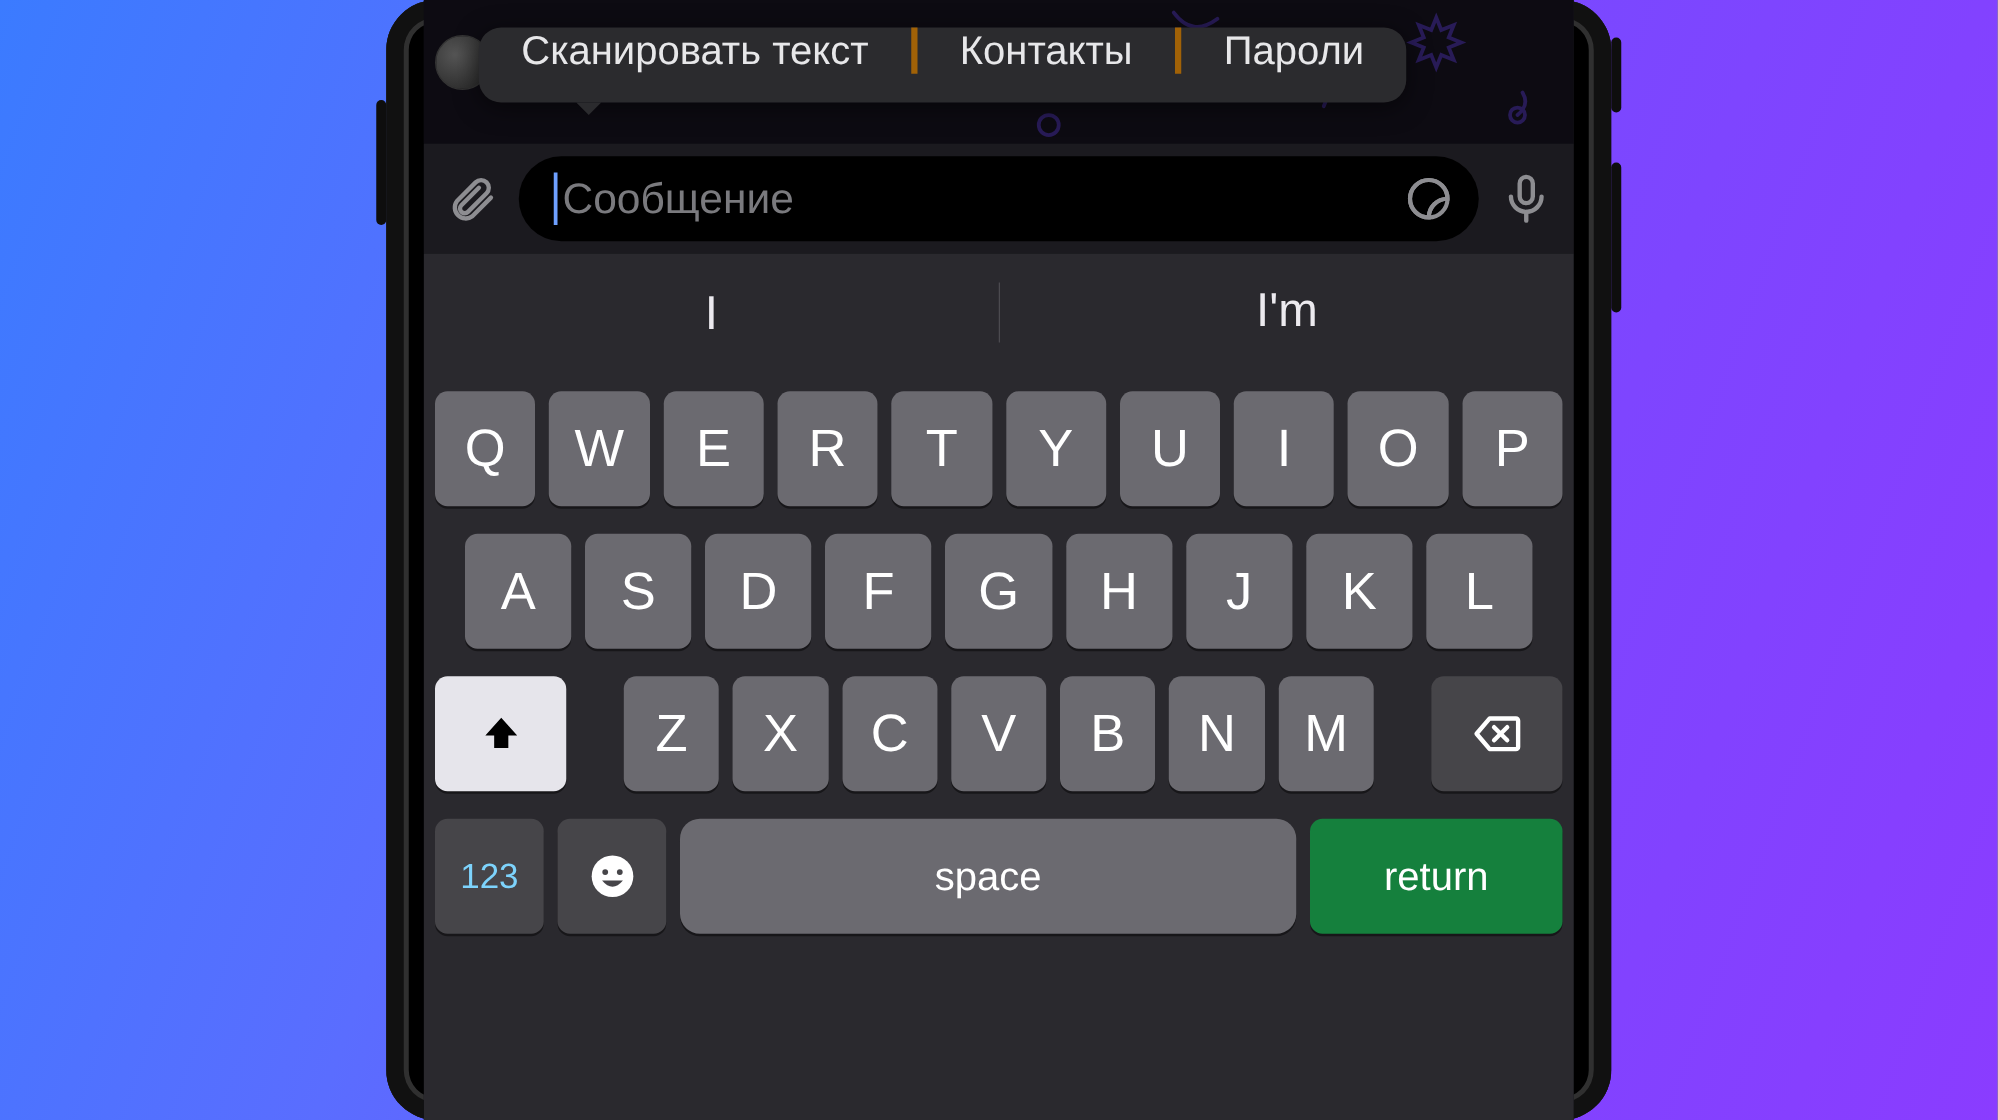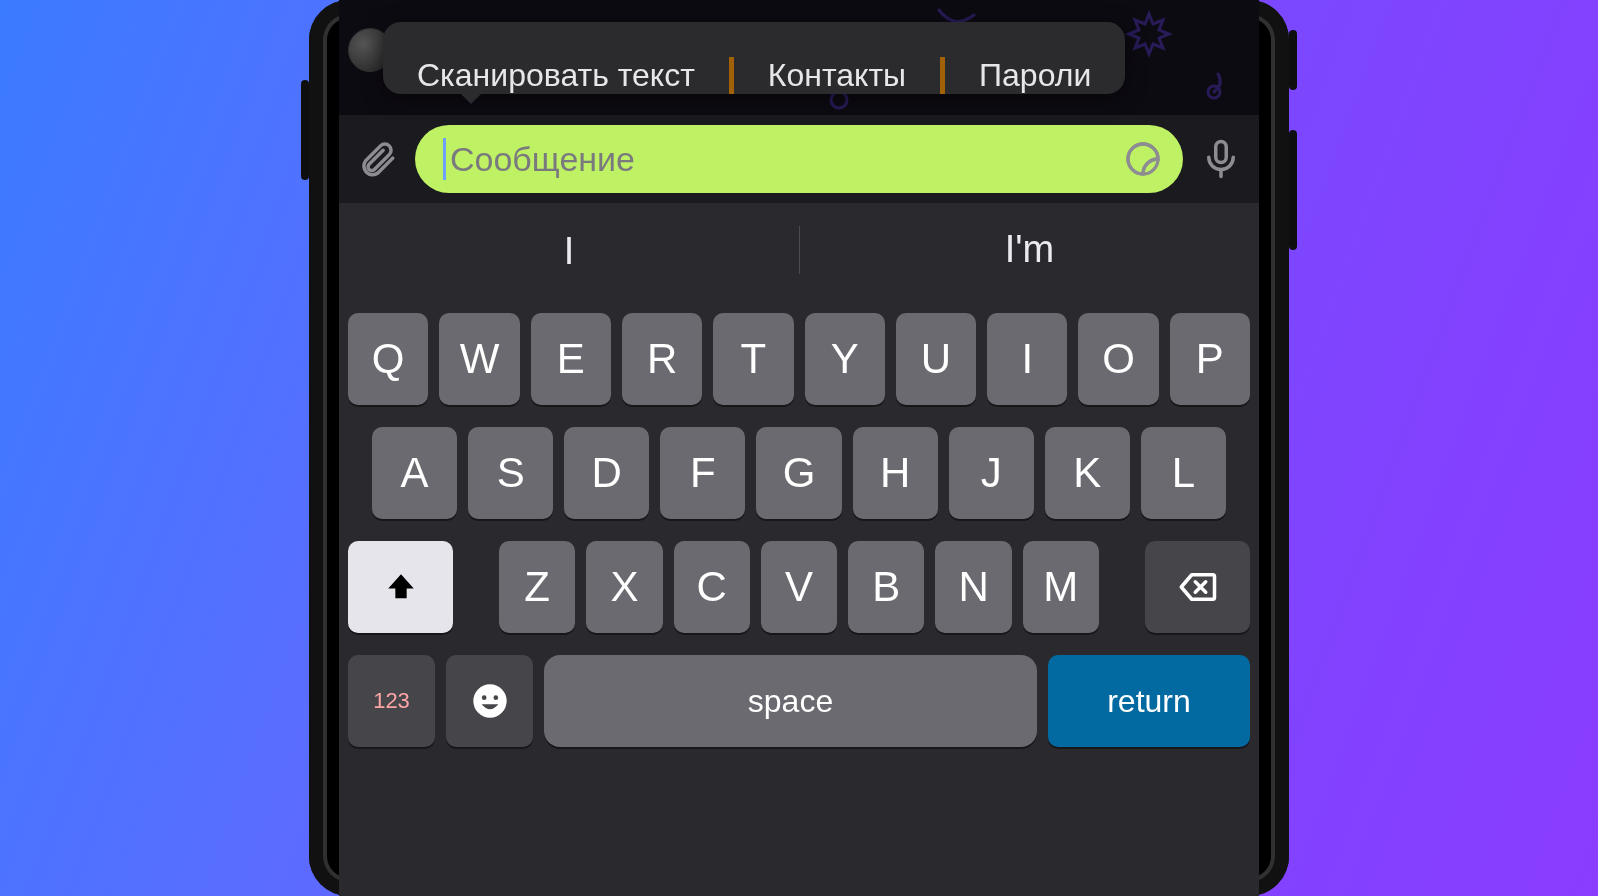--- a/index.html
+++ b/index.html
@@ -49,25 +49,25 @@
     left: 9px; top: 28px;
     width: 44px; height: 44px;
     border-radius: 50%;
     background: radial-gradient(circle at 35% 35%, #555, #222);
     border: 1px solid #333;
   }
   
   .popover {
     position: absolute;
     left: 44px; top: 22px;
-    height: 72px;
+    height: 60px;
     background: #2b2b2e;
     border-radius: 18px;
     display: flex;
-    align-items: flex-end;
+    align-items: flex-start;
     box-shadow: 0 4px 20px rgba(0,0,0,0.5);
     z-index: 10;
   }
   .popover::after {
     content: '';
     position: absolute;
     left: 78px;
     bottom: -10px;
     border: 10px solid transparent;
     border-top-color: #2b2b2e;
@@ -102,21 +102,21 @@
     color: #8d8d91;
     display: flex;
     align-items: center;
     justify-content: center;
     width: 48px; height: 48px;
     cursor: pointer;
   }
   .input-pill {
     flex: 1;
     height: 68px;
-    background: #bef264;
+    background: #000000;
     border-radius: 34px;
     display: flex;
     align-items: center;
     padding: 0 20px 0 28px;
     position: relative;
   }
   .caret {
     width: 3px;
     height: 42px;
     background: #6ea0ff;
@@ -197,39 +197,39 @@
   .key.del {
     background: #464549;
     flex: 0 0 105px;
   }
   .krow.r3 {
     padding: 0 24px;
   }
   .r4spacer { flex: 0 0 24px; }
   .key.numeric {
     flex: 0 0 87px;
-    font-size: 22px;
-    color: #fca5a5;
+    font-size: 28px;
+    color: #7dd3fc;
     background: #464549;
   }
   .key.emoji {
     flex: 0 0 87px;
     background: #464549;
     font-size: 38px;
   }
   .key.space {
     flex: 1;
     background: #6b6a70;
     font-size: 32px;
     text-transform: lowercase;
     border-radius: 16px;
   }
   .key.return {
     flex: 0 0 202px;
-    background: #0369a1;
+    background: #15803d;
     font-size: 32px;
     text-transform: lowercase;
   }
 </style>
 </head>
 <body>
 
 <div class="phone-frame">
   <div class="side-btn left1"></div>
   <div class="side-btn right1"></div>

